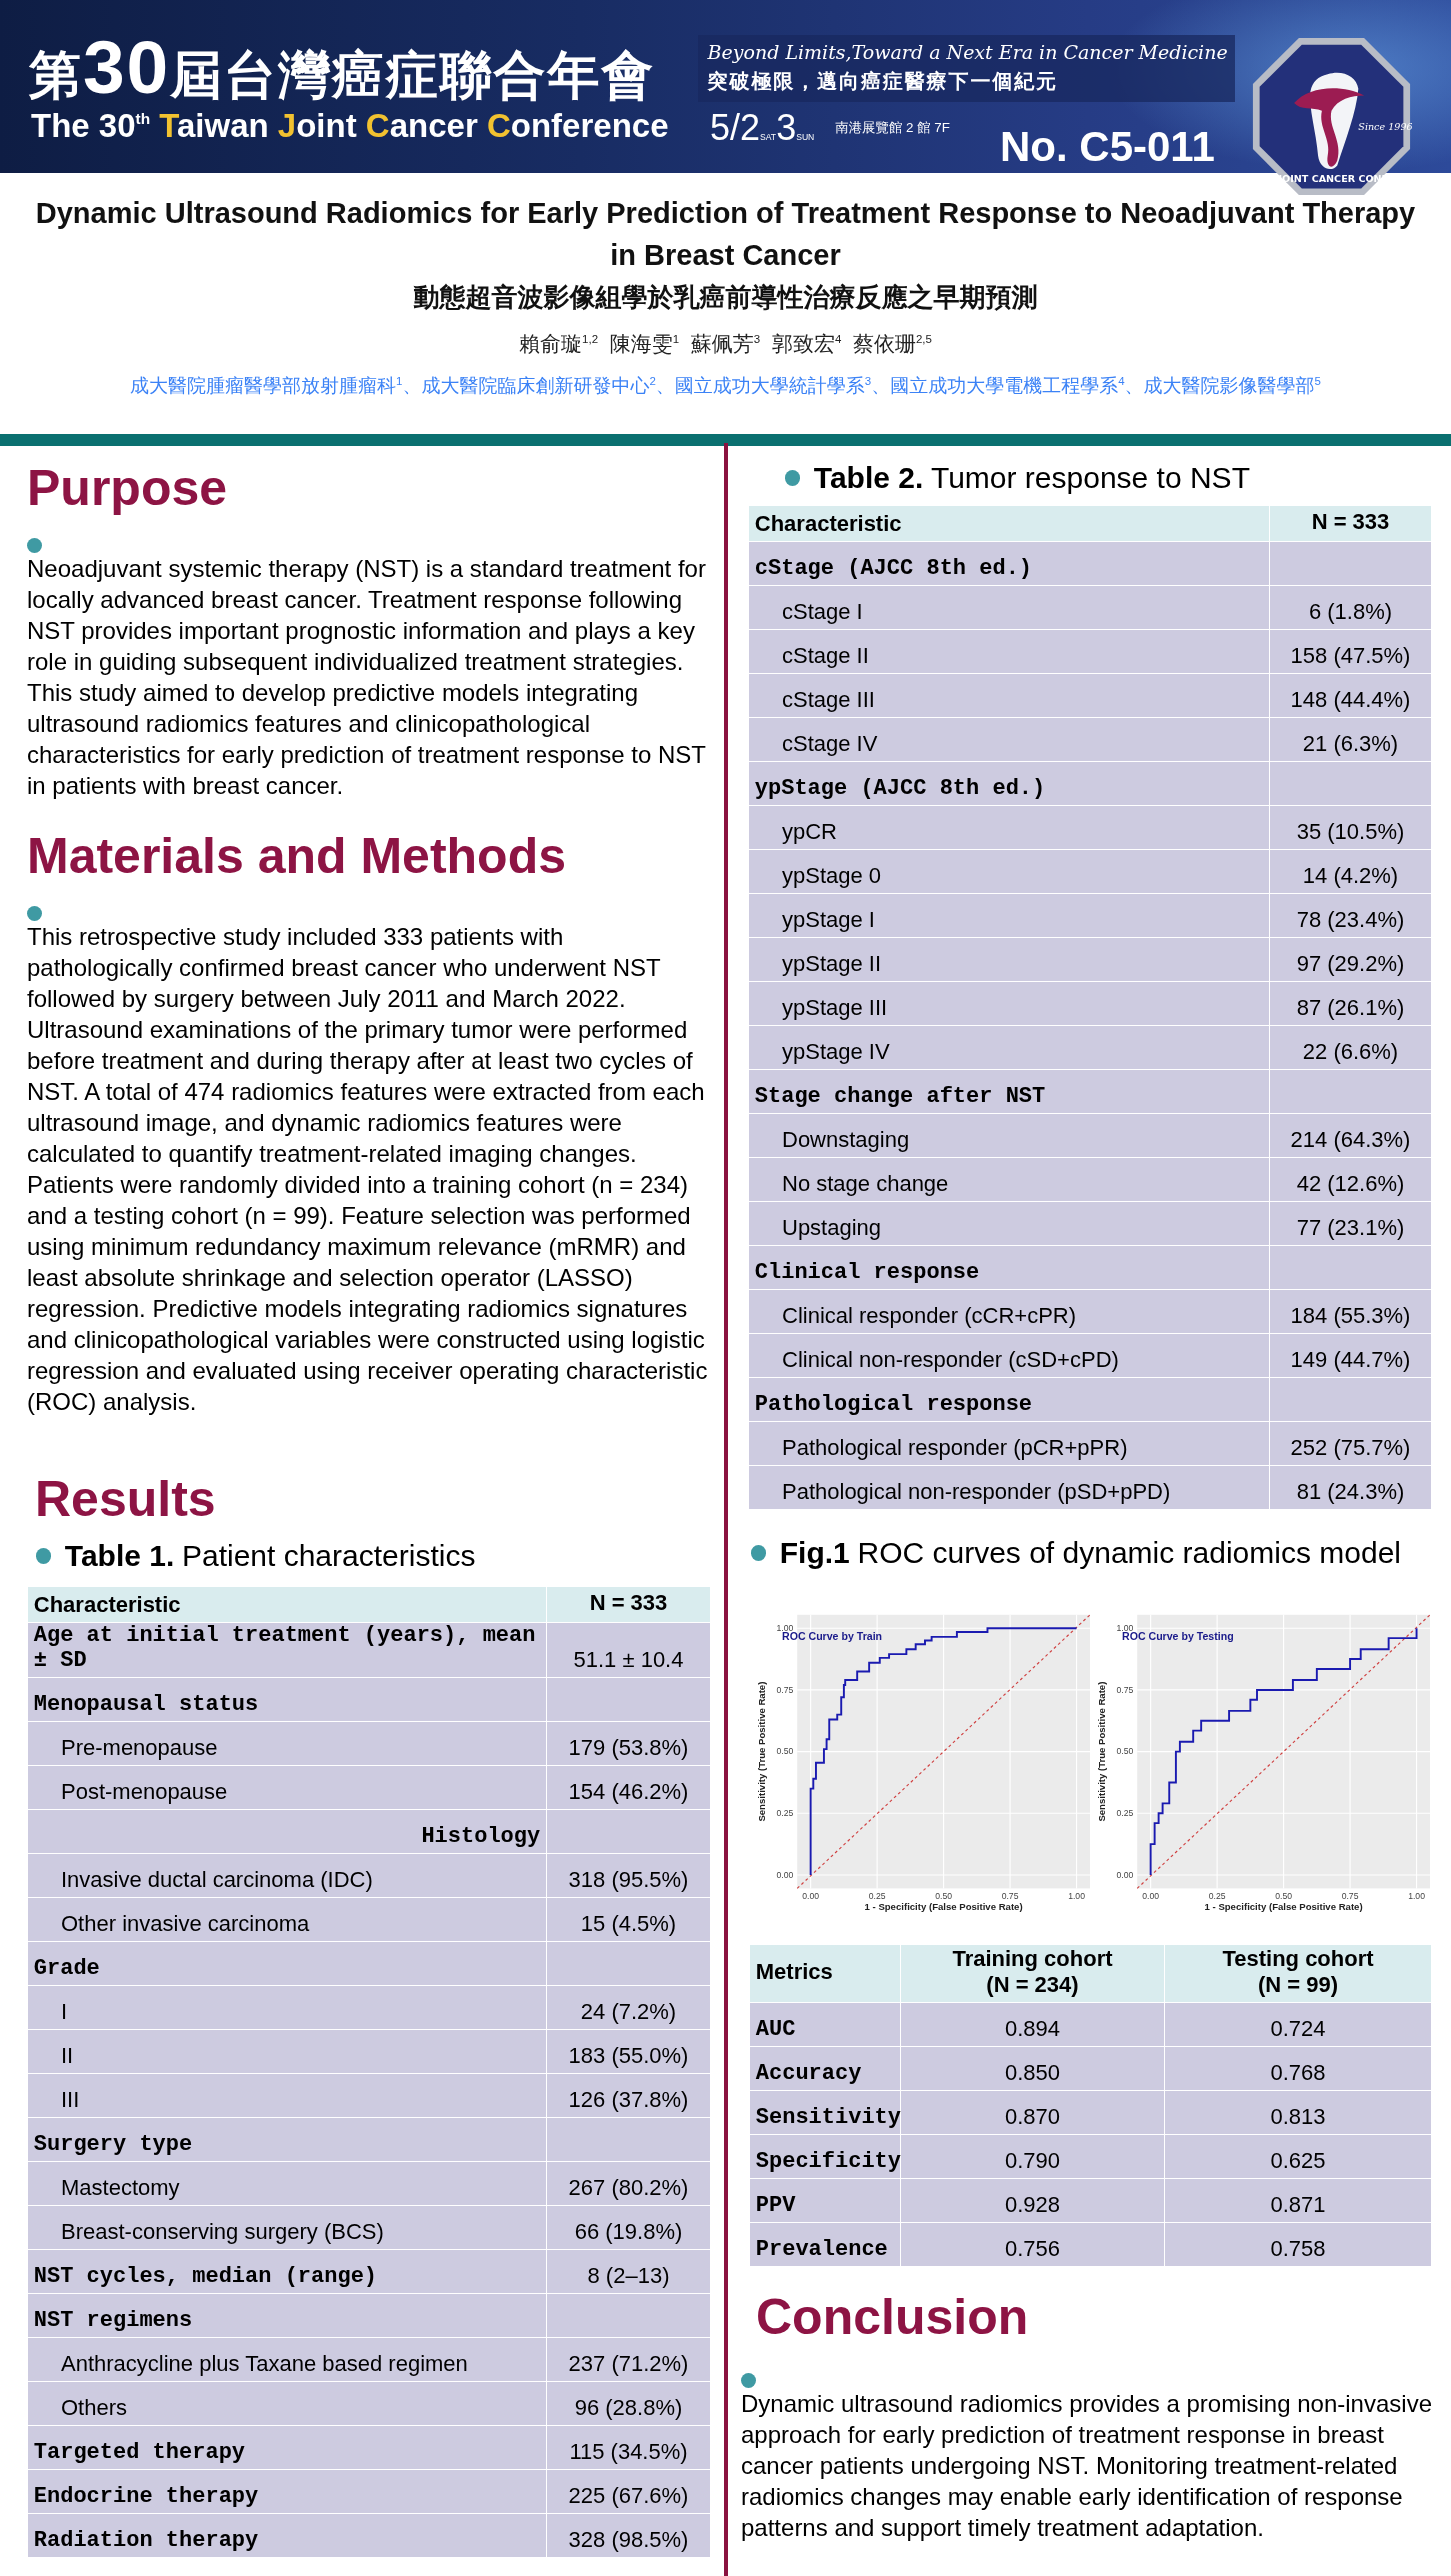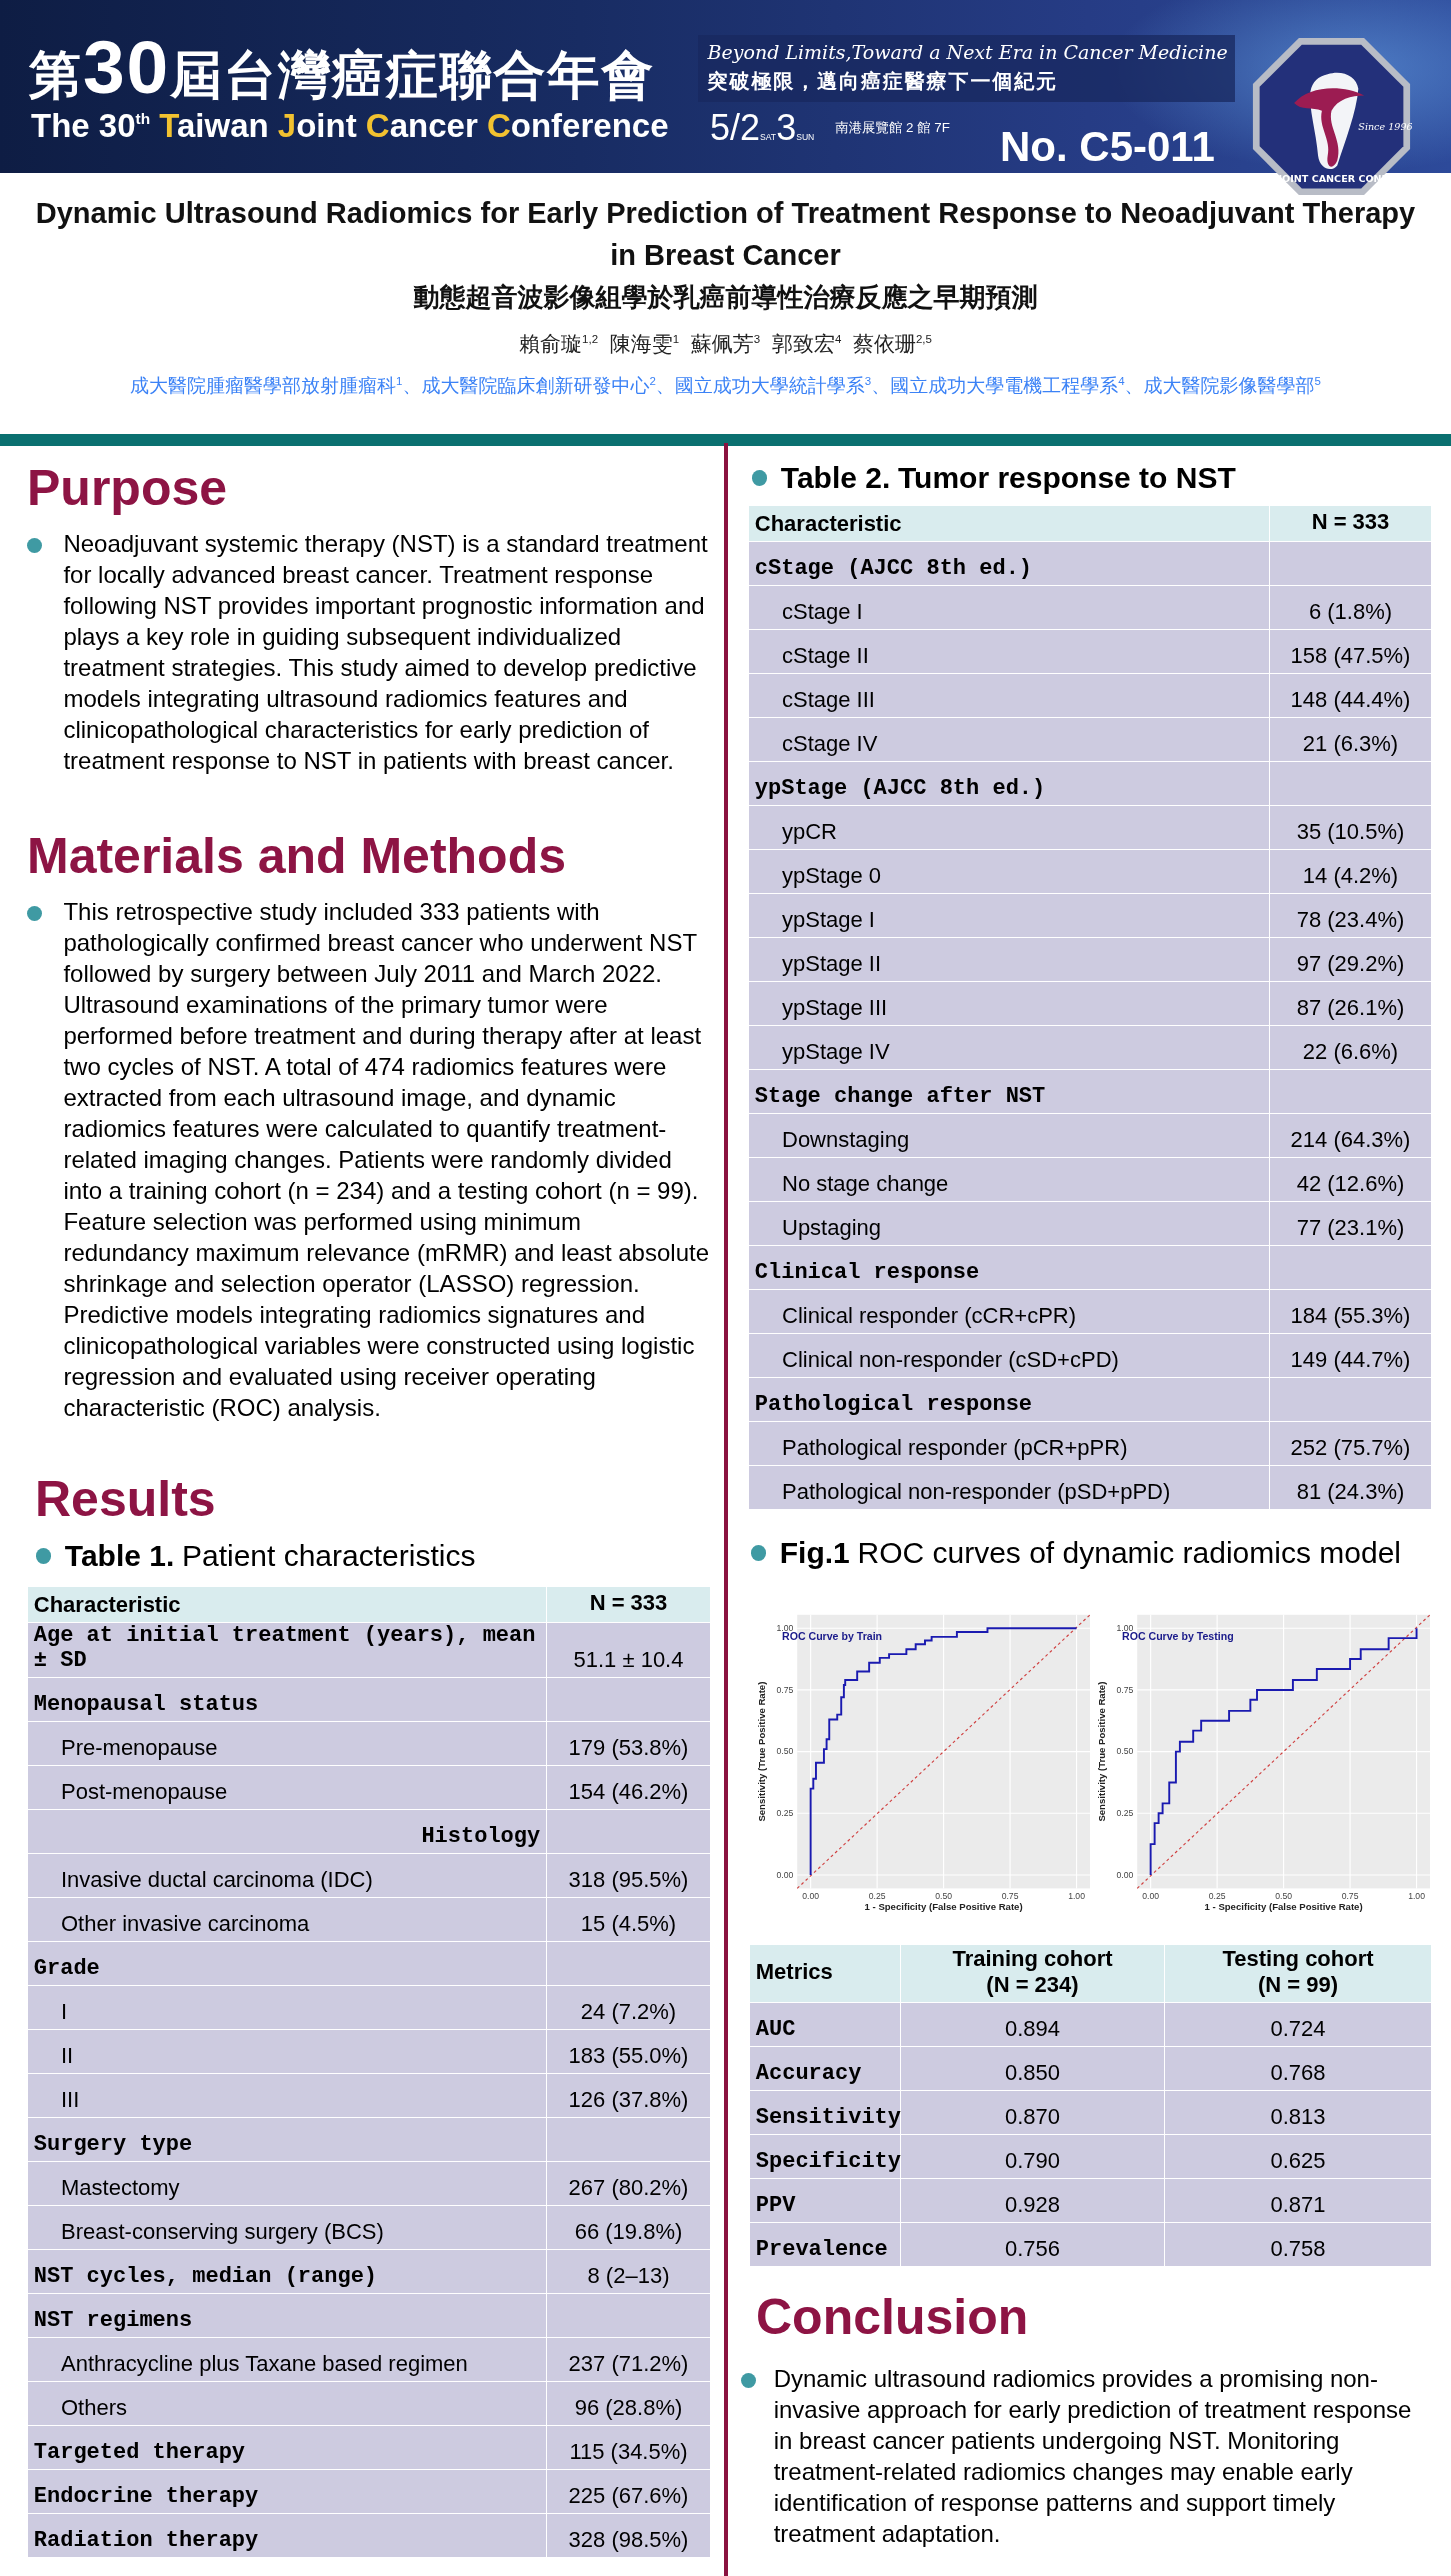--- a/index.html
+++ b/index.html
@@ -29,21 +29,21 @@
   .title-zh { font-size: 26px; font-weight: bold; line-height: 38px; margin-top: 1.9px; color: #111; }
   .authors { font-size: 21px; line-height: 35px; margin-top: 5.8px; color: #222; }
   .affil { font-size: 19px; line-height: 35px; margin-top: 3.8px; color: #3b82f6; white-space: nowrap; }
   .authors sup, .affil sup { font-size: 11.5px; }
 
   .teal-bar { position: absolute; left: 0; top: 434px; width: 1451px; height: 11.5px; background: #0b7070; }
   .divider { position: absolute; left: 724px; top: 443px; width: 3.8px; height: 2133px; background: #8a1240; }
 
   
   .h1 { position: absolute; color: #8d1444; font-size: 50px; font-weight: bold; }
-  .bullet-block { position: absolute; display: flex; }
+  .bullet-block { position: absolute; display: flex; flex-direction: column; }
   .dot { width: 15.4px; height: 15.4px; border-radius: 50%; background: #3f9aa3; flex: none; margin-top: 9.6px; margin-right: 21px; }
   .body-text { font-size: 24px; line-height: 31px; color: #000; }
   .sub-head { position: absolute; display: flex; align-items: center; font-size: 30px; white-space: nowrap; }
   .sub-head .dot { margin-top: 0; margin-right: 13.4px; }
   .sub-head b { margin-right: 7.7px; }
 
   
   table.poster { position: absolute; border-collapse: collapse; table-layout: fixed; }
   table.poster td, table.poster th { border: 1.9px solid #ffffff; padding: 0 5.8px; font-size: 22px; vertical-align: bottom; padding-bottom: 3.8px; }
   table.poster th { background: #d9ecee; font-weight: bold; text-align: left; }
@@ -218,21 +218,21 @@
         <td class="bold">Endocrine therapy</td>
         <td class="v">225 (67.6%)</td>
       </tr>
       <tr style="height: 44px;">
         <td class="bold">Radiation therapy</td>
         <td class="v">328 (98.5%)</td>
       </tr>
     </tbody>
 </table>
 
-<div class="sub-head" style="left:752px; top:461px;font-weight:bold;">
+<div class="sub-head" style="left:785px; top:461px;">
   <span class="dot"></span>
   <b>Table 2.</b>
     <span>Tumor response to NST</span>
 </div>
 
 <table class="poster" id="table2" style="left:748px; top:505px; width:683px;">
   <colgroup>
       <col style="width:521px">
       <col style="width:162px">
     </colgroup>

